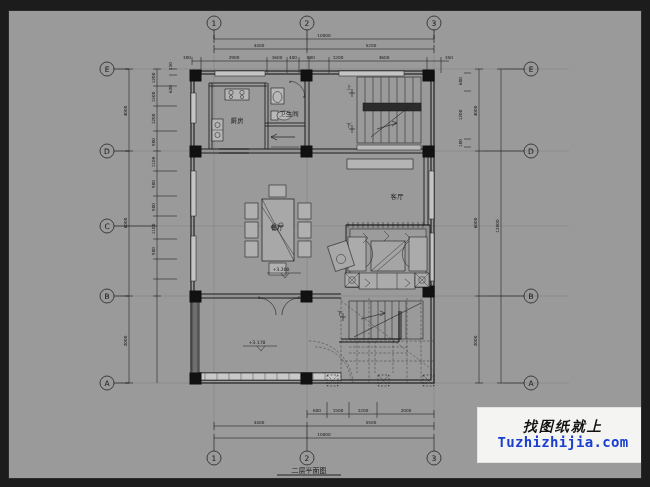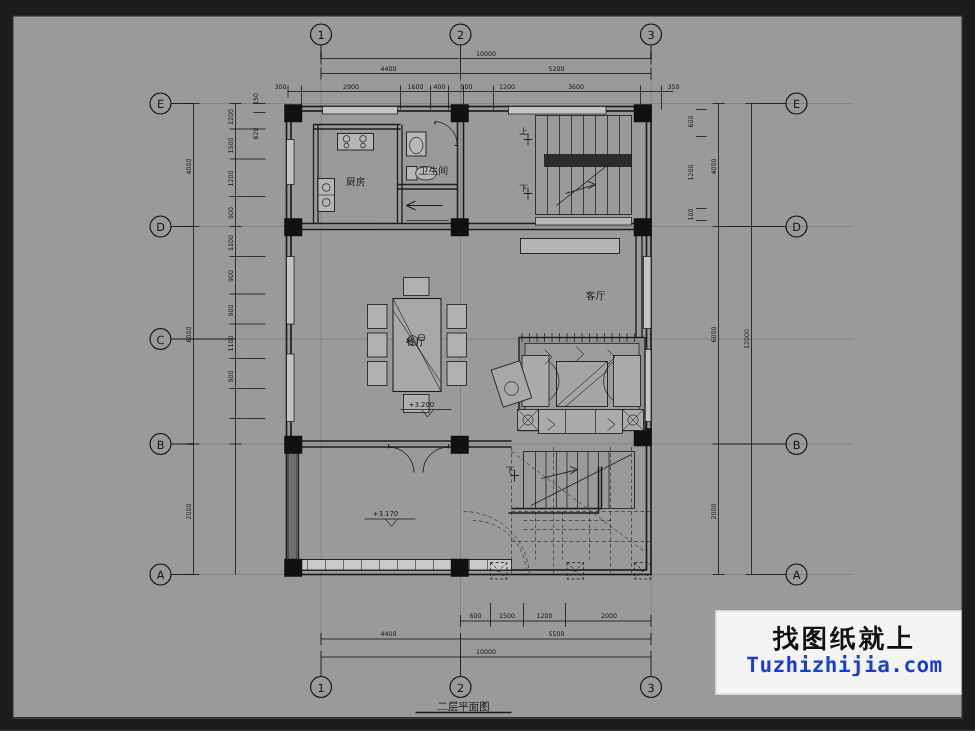--- a/index.html
+++ b/index.html
@@ -46,22 +46,22 @@
     left:468px;top:396px;
     width:172px;height:56px;
     background:#f4f4f2;
     border:1px solid #e2e2e0;
     display:flex;flex-direction:column;
     align-items:center;justify-content:center;
     box-sizing:border-box;
   }
   #wm-cn{
     font-family:"DejaVu Sans","Liberation Sans",sans-serif;
-    font-size:17px;font-weight:bold;color:#111;
-    letter-spacing:2px;line-height:1.05;
+    font-size:14px;font-weight:bold;color:#111;
+    letter-spacing:2px;line-height:1.05;font-style:italic;
   }
   #wm-en{
     font-family:"DejaVu Sans Mono","Liberation Mono",monospace;
     font-size:14px;font-weight:bold;color:#1a3fd0;
     letter-spacing:0.3px;line-height:1.1;margin-top:1px;
   }
 </style>
 </head>
 <body>
 

